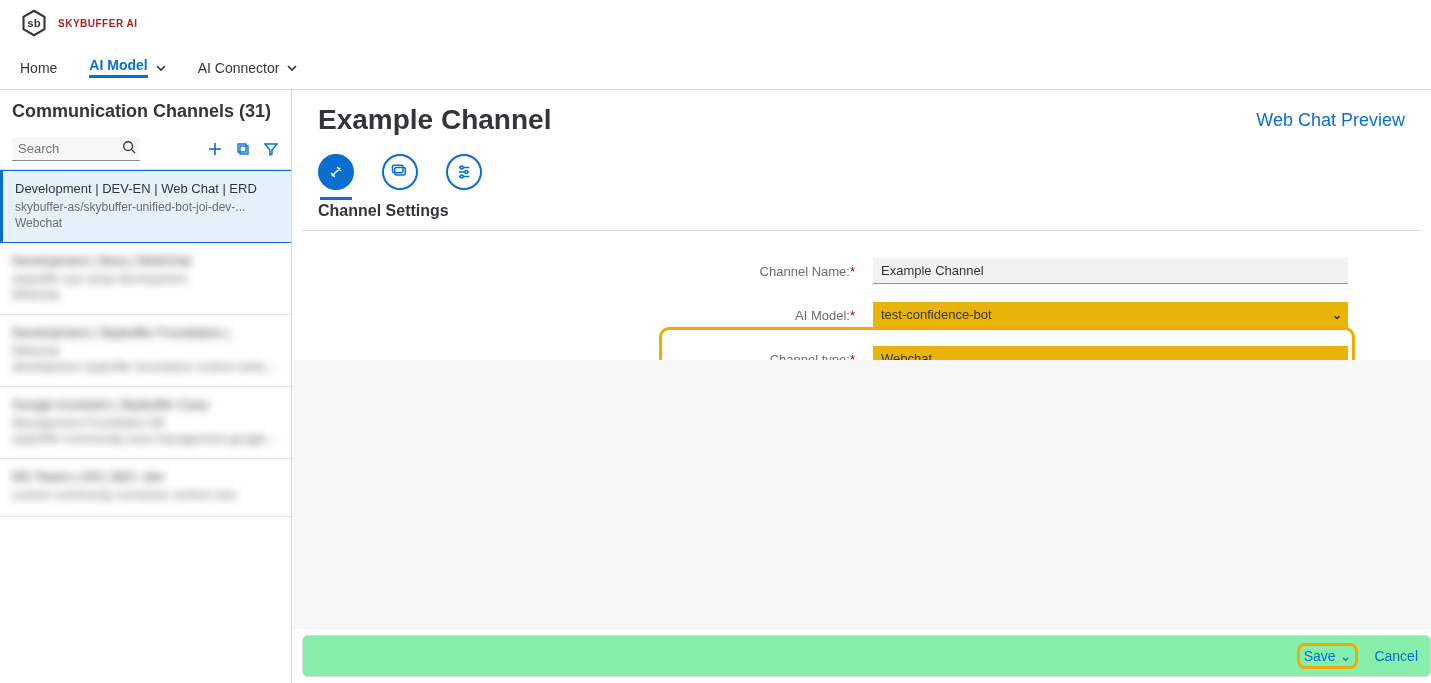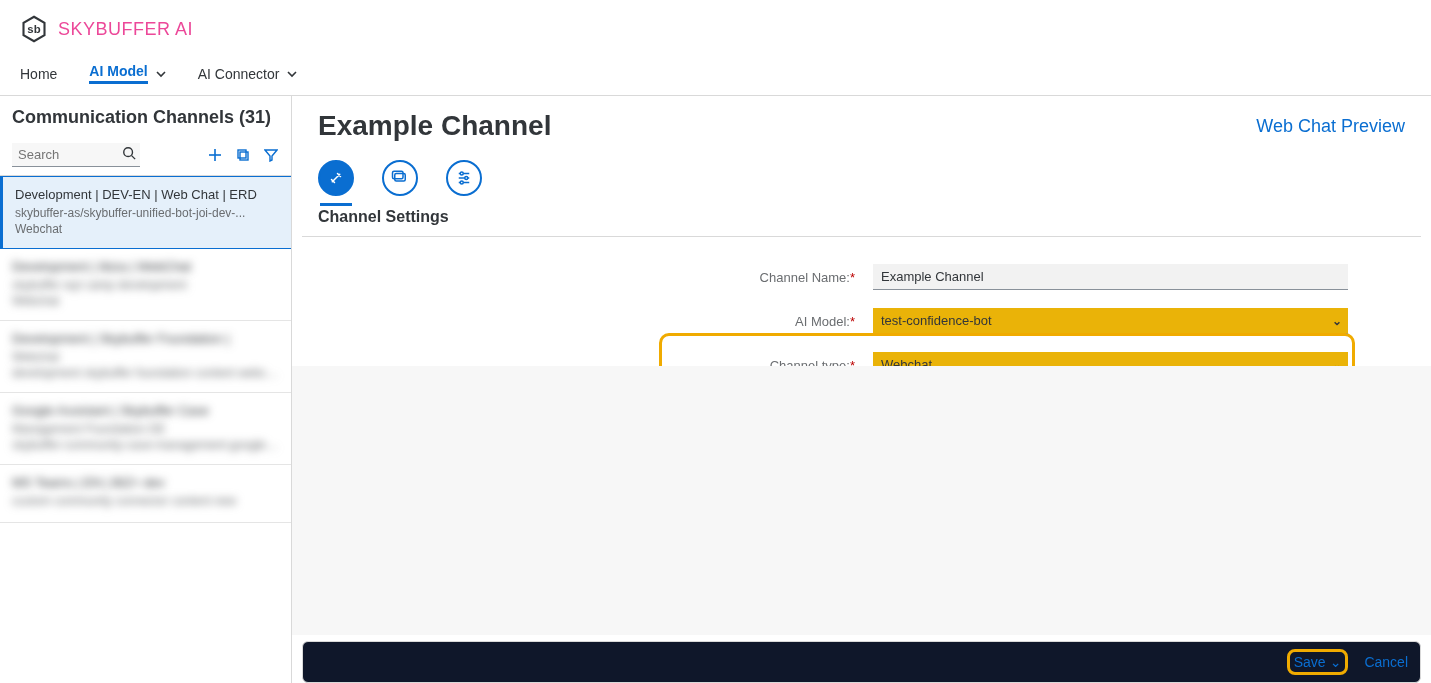--- a/index.html
+++ b/index.html
@@ -1,19 +1,19 @@
 <!DOCTYPE html>
 <html><head>
 <meta charset="utf-8">
 <style>
   * { box-sizing: border-box; margin: 0; padding: 0; font-family: "72", Arial, Helvetica, sans-serif; }
   body { background: #fff; color: #32363a; width: 1431px; height: 683px; overflow: hidden; }
-  .header { display: flex; align-items: center; padding: 0 20px; height: 46px; margin-top: 6px; }
+  .header { display: flex; align-items: center; padding: 0 20px; height: 46px; }
   .logo-hex { width: 28px; height: 28px; display:flex; align-items:center; justify-content:center; }
-  .brand { font-weight: 400; letter-spacing: 0.5px; margin-left: 10px; font-size: 18px; color: #ec4899; }
+  .brand { font-weight: 700; letter-spacing: 0.5px; margin-left: 10px; font-size: 10px; color: #b91c1c; }
   .topnav { display: flex; align-items: center; height: 44px; padding: 0 20px; border-bottom: 1px solid #d9d9d9; }
   .topnav-item { display: flex; align-items: center; font-size: 14px; margin-right: 32px; padding: 10px 0; cursor: pointer; }
   .topnav-item.active { color: #0a6ed1; font-weight: 700; }
   .topnav-item.active .label { border-bottom: 3px solid #0a6ed1; padding-bottom: 2px; }
   .chevron { margin-left: 8px; }
   .layout { display: flex; height: calc(683px - 46px - 44px); }
   .sidebar { width: 292px; border-right: 1px solid #d9d9d9; display:flex; flex-direction:column; }
   .sidebar-title { font-size: 18px; font-weight: 800; padding: 10px 12px; color:#32363a; line-height:1.3; }
   .sidebar-tools { display: flex; align-items: center; padding: 4px 10px 8px 12px; gap: 8px; border-bottom: 1px solid #d9d9d9; }
   .search-wrap { position: relative; flex: 0 0 128px; }
@@ -39,21 +39,21 @@
   .content-scroll { flex:1; overflow-y:auto; background:#fff; }
   .form-area { padding: 10px 0 20px 0; }
   .form-row { display:flex; align-items:center; min-height:28px; margin: 16px; padding: 0; gap: 10px; }
   .form-label { width: 555px; text-align:right; padding-right: 8px; font-size:13px; color:#6a6d70; }
   .req { color:#bb0000; }
   .field-input { width: 475px; height:26px; background:#f2f2f2; border:none; border-bottom:1px solid #89919a; padding: 2px 8px; font-size:13px; color:#32363a; }
   .field-select { width: 475px; height:26px; background:#eab308; border:none; border-bottom:1px solid #89919a; padding: 2px 24px 2px 8px; font-size:13px; color:#32363a; position:relative; display:flex; align-items:center; }
   .sel-chevron { position:absolute; right:6px; top:50%; transform:translateY(-50%); font-weight:bold; color:#32363a; font-size:12px; }
   .highlight-box { border: 3px solid #f0ab00; border-radius: 10px; padding: 4px 8px 6px 8px; margin: 0 auto; position:absolute; left:367px; top:96px; width:696px; height:58px; z-index:5; pointer-events:none; }
   .filler { flex:1; background:#f7f7f7; }
-  .footer { border:1px solid #d9d9d9; border-radius:6px; margin: 6px 10px 6px 10px; height:42px; display:flex; align-items:center; justify-content:flex-end; padding: 0 12px; gap: 16px; background:#0f172a; }
+  .footer { border:1px solid #d9d9d9; border-radius:6px; margin: 6px 0 6px 10px; height:42px; display:flex; align-items:center; justify-content:flex-end; padding: 0 12px; gap: 16px; background:#86efac; }
   .save-btn-wrap { border: 3px solid #f0ab00; border-radius: 8px; padding: 2px 4px; }
   .save-btn { color:#0a6ed1; font-size:14px; display:flex; align-items:center; gap:4px; font-weight:500; }
   .cancel-btn { color:#0a6ed1; font-size:14px; }
   .form-block { position:relative; }
 </style>
 </head>
 <body>
 
 <div class="header">
   <span class="logo-hex">

